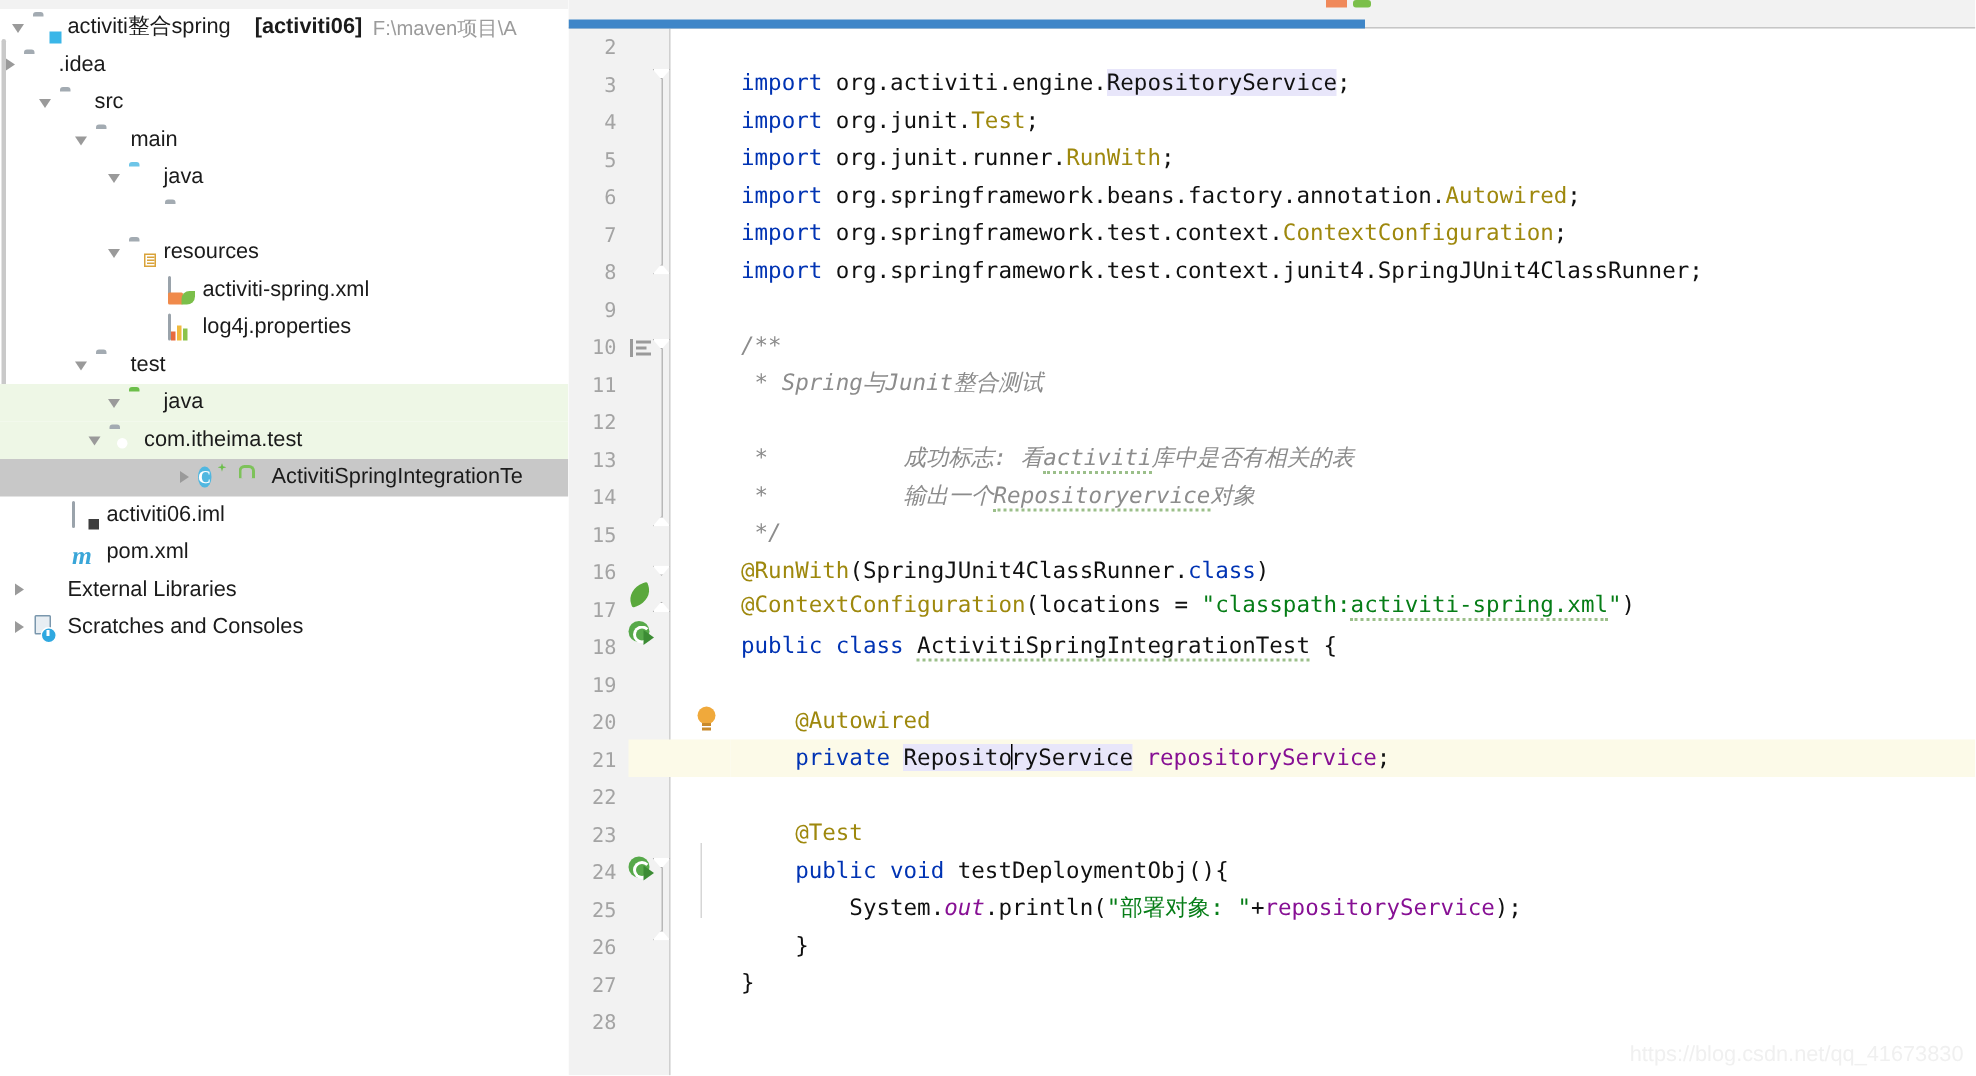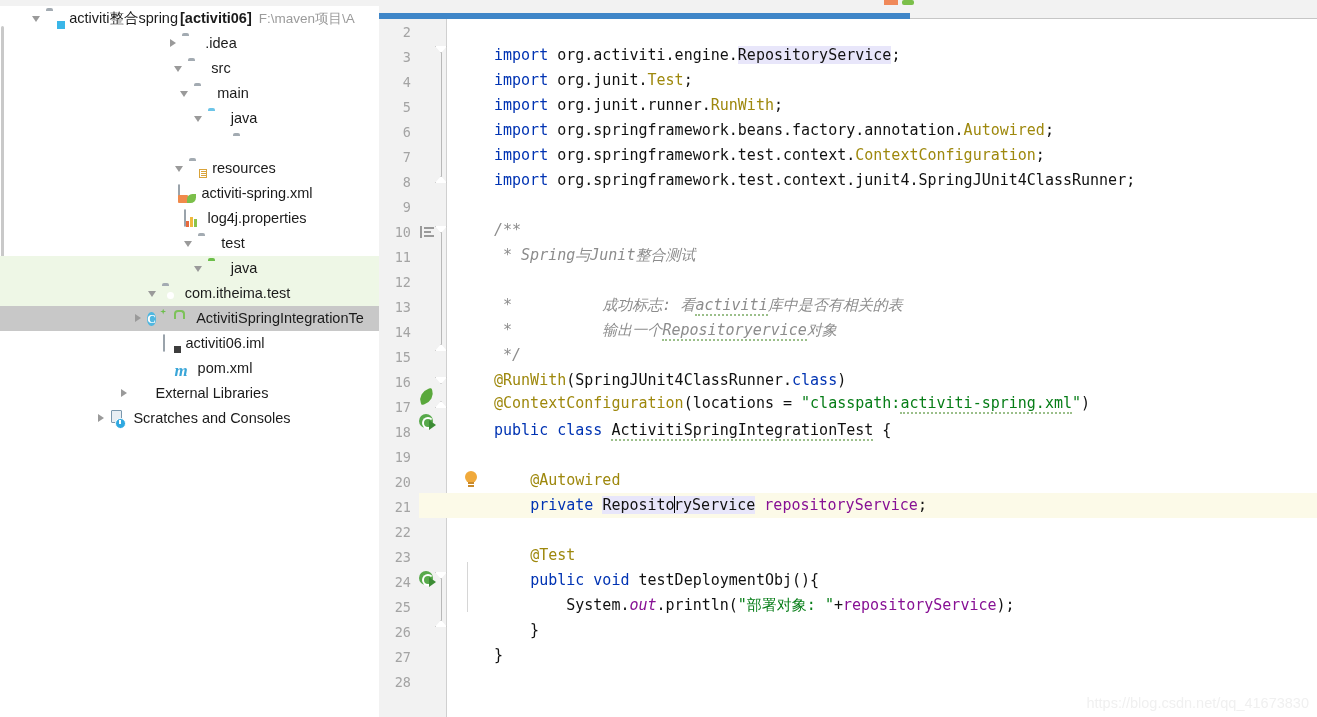--- a/index.html
+++ b/index.html
@@ -48,21 +48,20 @@
   }
   .tree-row {
     position: relative;
     height: 25px;
     display: flex;
     align-items: center;
     white-space: nowrap;
     font-size: 14.5px;
     color: #1b1b1b;
     padding-left: 0px;
-    justify-content: center;
   }
   .tree-row.green { background: #eef7e6; }
   .tree-row.selected { background: #c8c8c8; }
   .arrow {
     width: 16px; height: 25px;
     flex: 0 0 16px;
     position: relative;
   }
   .arrow.right::before {
     content: "";
@@ -549,25 +548,25 @@
     </div>
 
     <div id="tree">
 
       <div class="tree-row" style="padding-left:6px">
         <span class="arrow down"></span>
         <span class="tree-icon">
           <span class="ic-folder"><span class="badge-sq"></span></span>
         </span>
         <span class="tree-label">activiti整合spring</span>
-        <span class="tree-label lbl-bold" style="margin-left:2px">[activiti06]</span>
+        <span class="tree-label lbl-bold" style="margin-left:16px">[activiti06]</span>
         <span class="lbl-path">F:\maven项目\A</span>
       </div>
 
-      <div class="tree-row" style="padding-left:24px">
+      <div class="tree-row" style="">
         <span class="arrow right"></span>
         <span class="tree-icon"><span class="ic-folder"></span></span>
         <span class="tree-label">.idea</span>
       </div>
 
       <div class="tree-row" style="padding-left:24px">
         <span class="arrow down"></span>
         <span class="tree-icon"><span class="ic-folder"></span></span>
         <span class="tree-label">src</span>
       </div>

